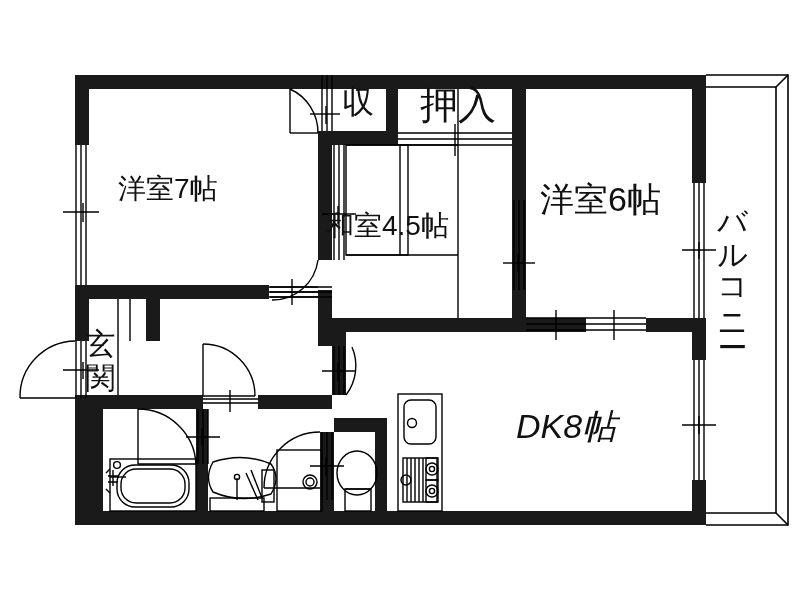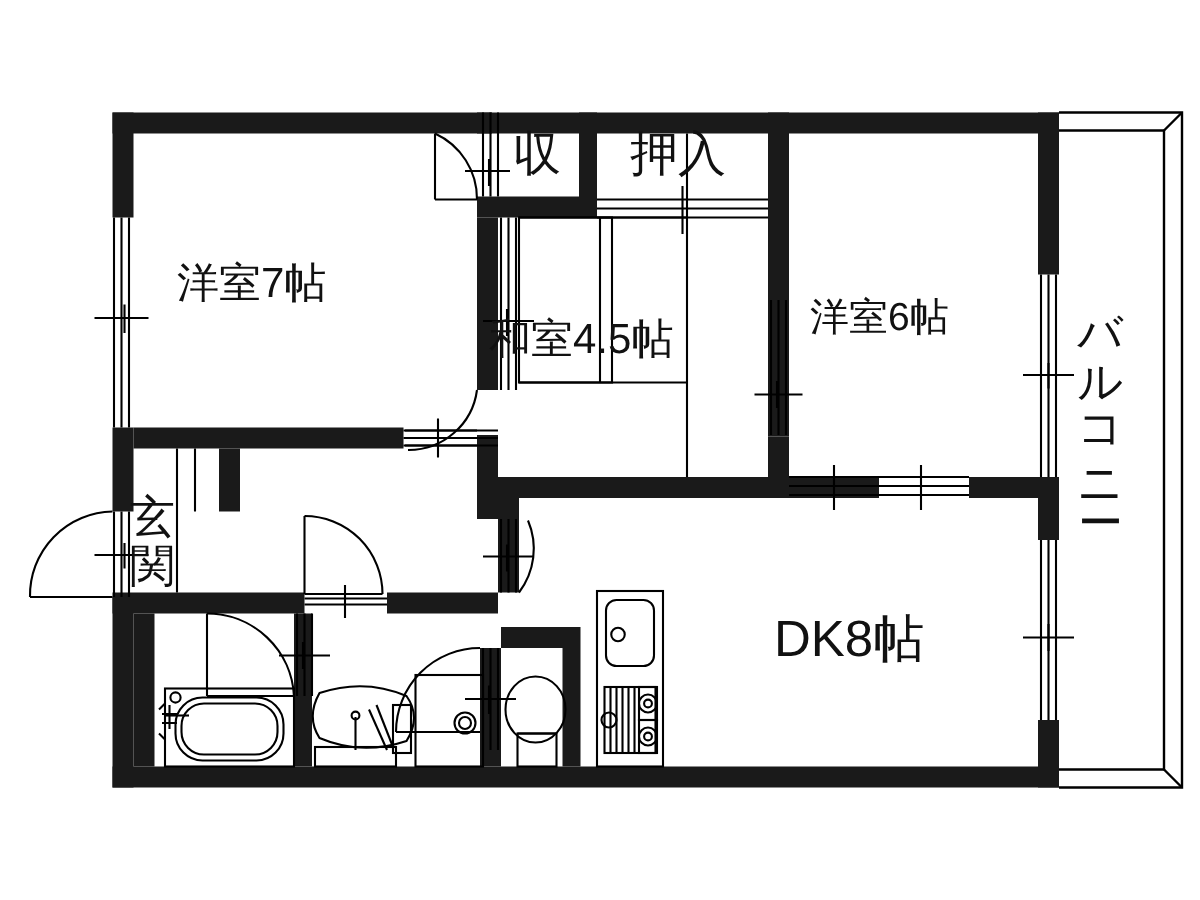--- a/index.html
+++ b/index.html
@@ -303,26 +303,26 @@
         </g>
       </g>
 
     </g>
   </svg>
 
   <div class="room-label" style="left:118px; top:175px; font-size:28px;">洋室7帖</div>
 
   <div class="room-label" style="left:326px; top:212px; font-size:28px;text-align:right;">和室4.5帖</div>
 
-  <div class="room-label" style="left:540px; top:182px; font-size:26px;margin-top:16px;">洋室6帖</div>
-
-  <div class="room-label" style="left:516px; top:409px; font-size:34px;">DK8帖</div>
+  <div class="room-label" style="left:540px; top:182px; font-size:34px;">洋室6帖</div>
+
+  <div class="room-label" style="left:516px; top:409px; font-size:34px;font-style:italic;">DK8帖</div>
 
   <div class="room-label" style="left:342px; top:86px; font-size:32px;">収</div>
 
-  <div class="room-label" style="left:420px; top:86px; font-size:32px;">押入</div>
+  <div class="room-label" style="left:420px; top:86px; font-size:38px;">押入</div>
 
   <div class="room-label vertical-label" style="left:84px; top:303px; font-size:30px;">玄
 関</div>
 
   <div class="room-label vertical-label" style="left:716px; top:188px; font-size:30px;">バルコニー</div>
 
 </div>
 
 </body></html>

